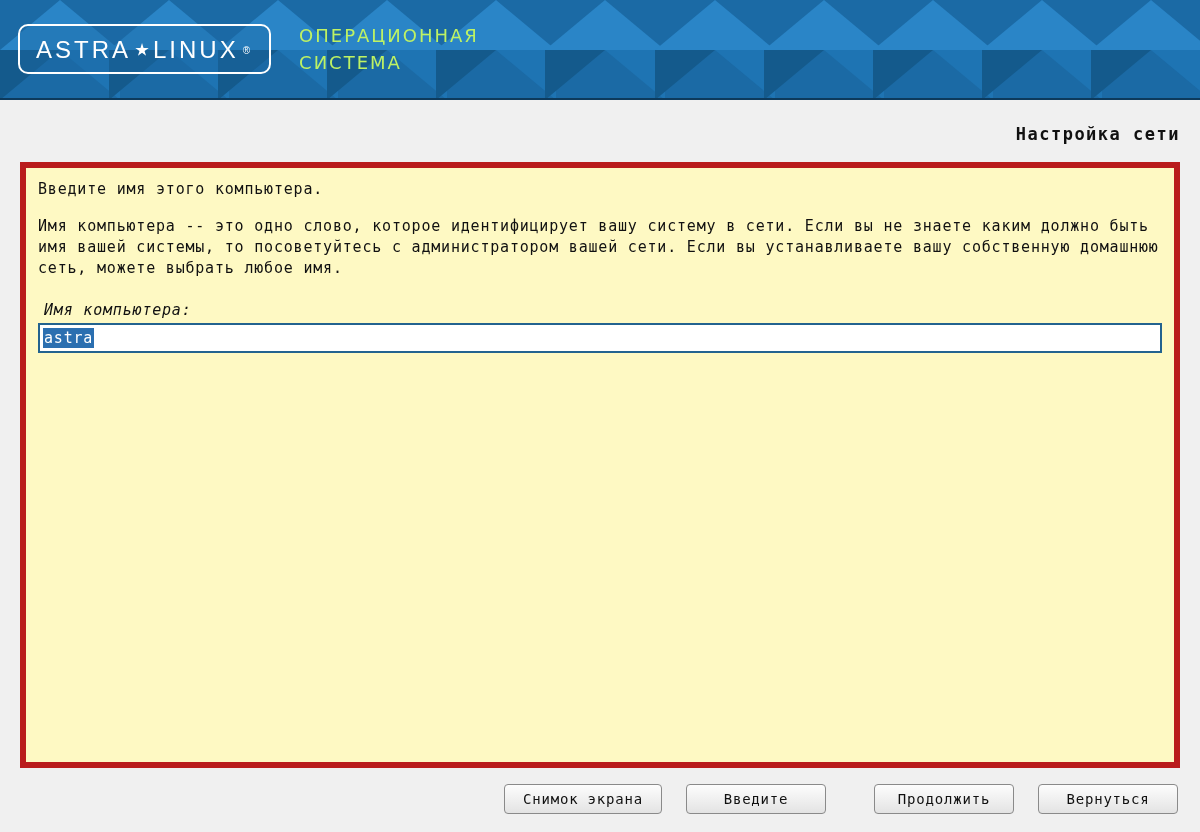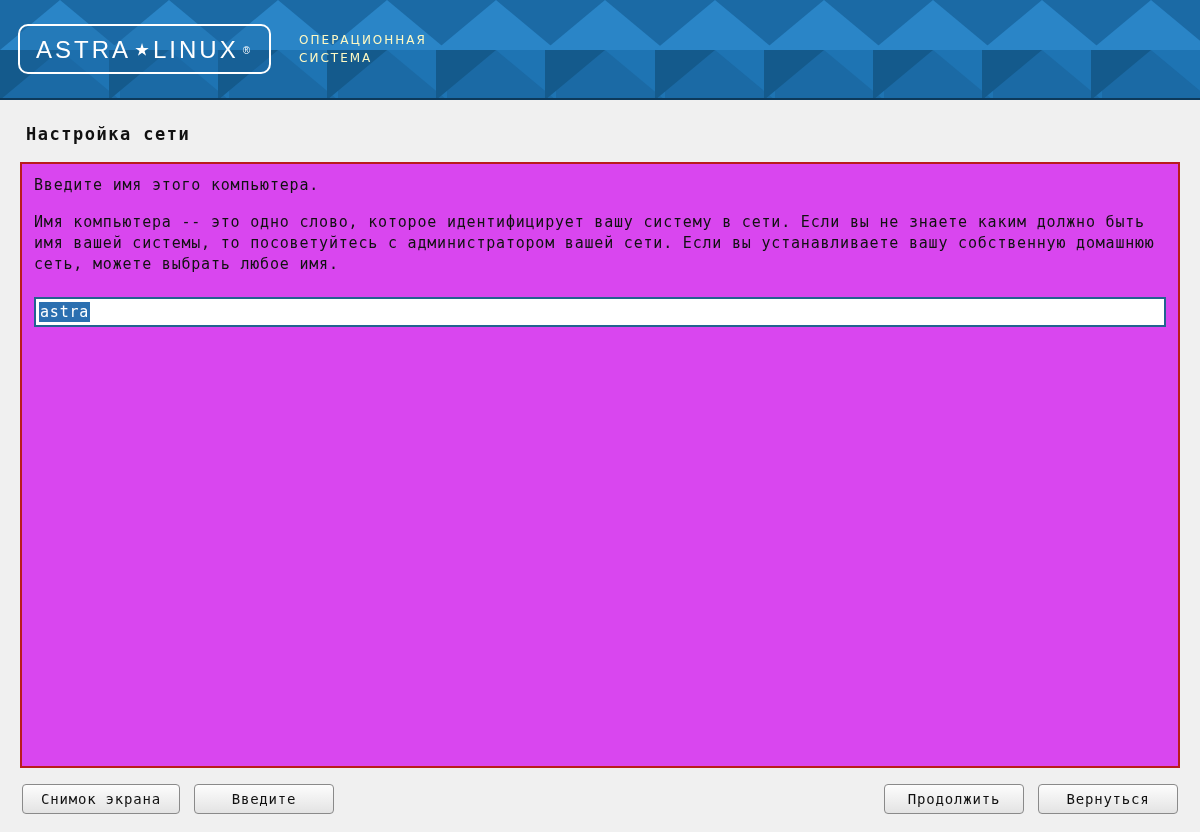--- a/index.html
+++ b/index.html
@@ -86,47 +86,48 @@
     font-size: 10px;
     vertical-align: super;
   }
   .star {
     width: 14px; height: 14px;
     display: inline-block;
     background: #fff;
     clip-path: polygon(50% 0%, 61% 35%, 98% 35%, 68% 57%, 79% 91%, 50% 70%, 21% 91%, 32% 57%, 2% 35%, 39% 35%);
   }
   .tagline {
-    color: #fef9c3;
+    color: #bef264;
     margin-left: 28px;
-    font-size: 12px;
+    font-size: 18px;
     letter-spacing: 2px;
     line-height: 1.5;
     font-weight: 400;
   }
 
   
   .page {
     padding: 18px 20px 0 20px;
     display: flex;
     flex-direction: column;
     height: calc(832px - 100px);
+    align-items: flex-end;
   }
   .page-title {
     font-size: 17px;
     font-weight: bold;
     letter-spacing: 1.5px;
     font-family: "DejaVu Sans Mono", monospace;
     color: #111;
     margin: 6px 0 18px 6px;
   }
 
   .panel {
-    border: 2px solid #b91c1c;
-    background: #d946ef;
+    border: 6px solid #b91c1c;
+    background: #fef9c3;
     flex: 1 1 auto;
     padding: 12px 12px 10px 12px;
     font-family: "DejaVu Sans Mono", monospace;
     font-size: 15px;
     color: #111;
     letter-spacing: 0.8px;
     overflow: hidden;
   }
   .intro-line {
     margin-bottom: 18px;
@@ -166,21 +167,21 @@
     font-size: 15px;
     line-height: 20px;
     pointer-events: none;
   }
 
   
   .footer {
     display: flex;
     align-items: center;
     padding: 16px 2px 18px 2px;
-    gap: 14px;
+    gap: 24px;
   }
   .spacer { flex: 1; }
   .btn {
     min-width: 140px;
     height: 30px;
     border: 1px solid #8a8a8a;
     border-radius: 4px;
     background: linear-gradient(#fdfdfd, #e3e3e3);
     font-family: "DejaVu Sans Mono", monospace;
     font-size: 14px;
@@ -266,20 +267,21 @@
     </div>
   </div>
 </div>
 
 <div class="page">
   <div class="page-title">Настройка сети</div>
 
   <div class="panel">
     <div class="intro-line">Введите имя этого компьютера.</div>
     <div class="body-text">Имя компьютера -- это одно слово, которое идентифицирует вашу систему в сети. Если вы не знаете каким должно быть имя вашей системы, то посоветуйтесь с администратором вашей сети. Если вы устанавливаете вашу собственную домашнюю сеть, можете выбрать любое имя.</div>
+    <div class="field-label">Имя компьютера:</div>
     <div class="input-wrap">
       <input class="hostname-input" type="text" value="astra" style="">
       <span class="selection">astra</span>
     </div>
   </div>
 
   <div class="footer">
     <button class="btn">Снимок экрана</button>
     <button class="btn">Введите</button>
     <div class="spacer"></div>

